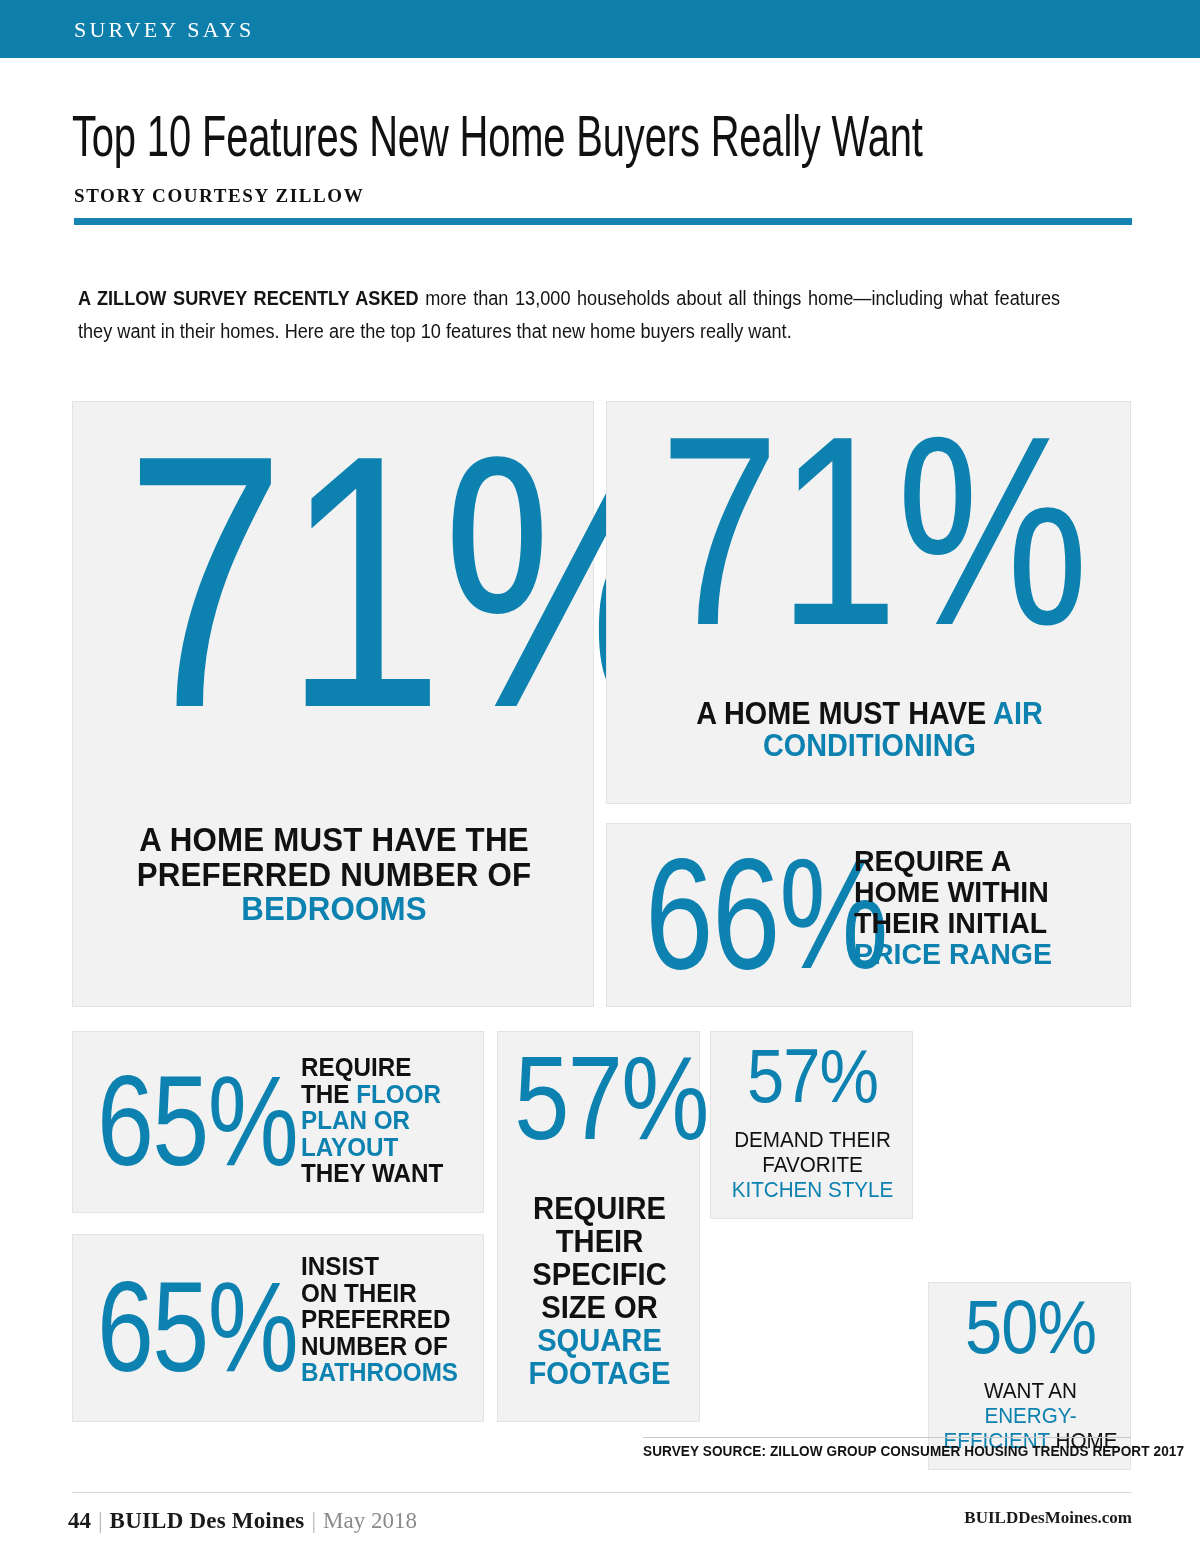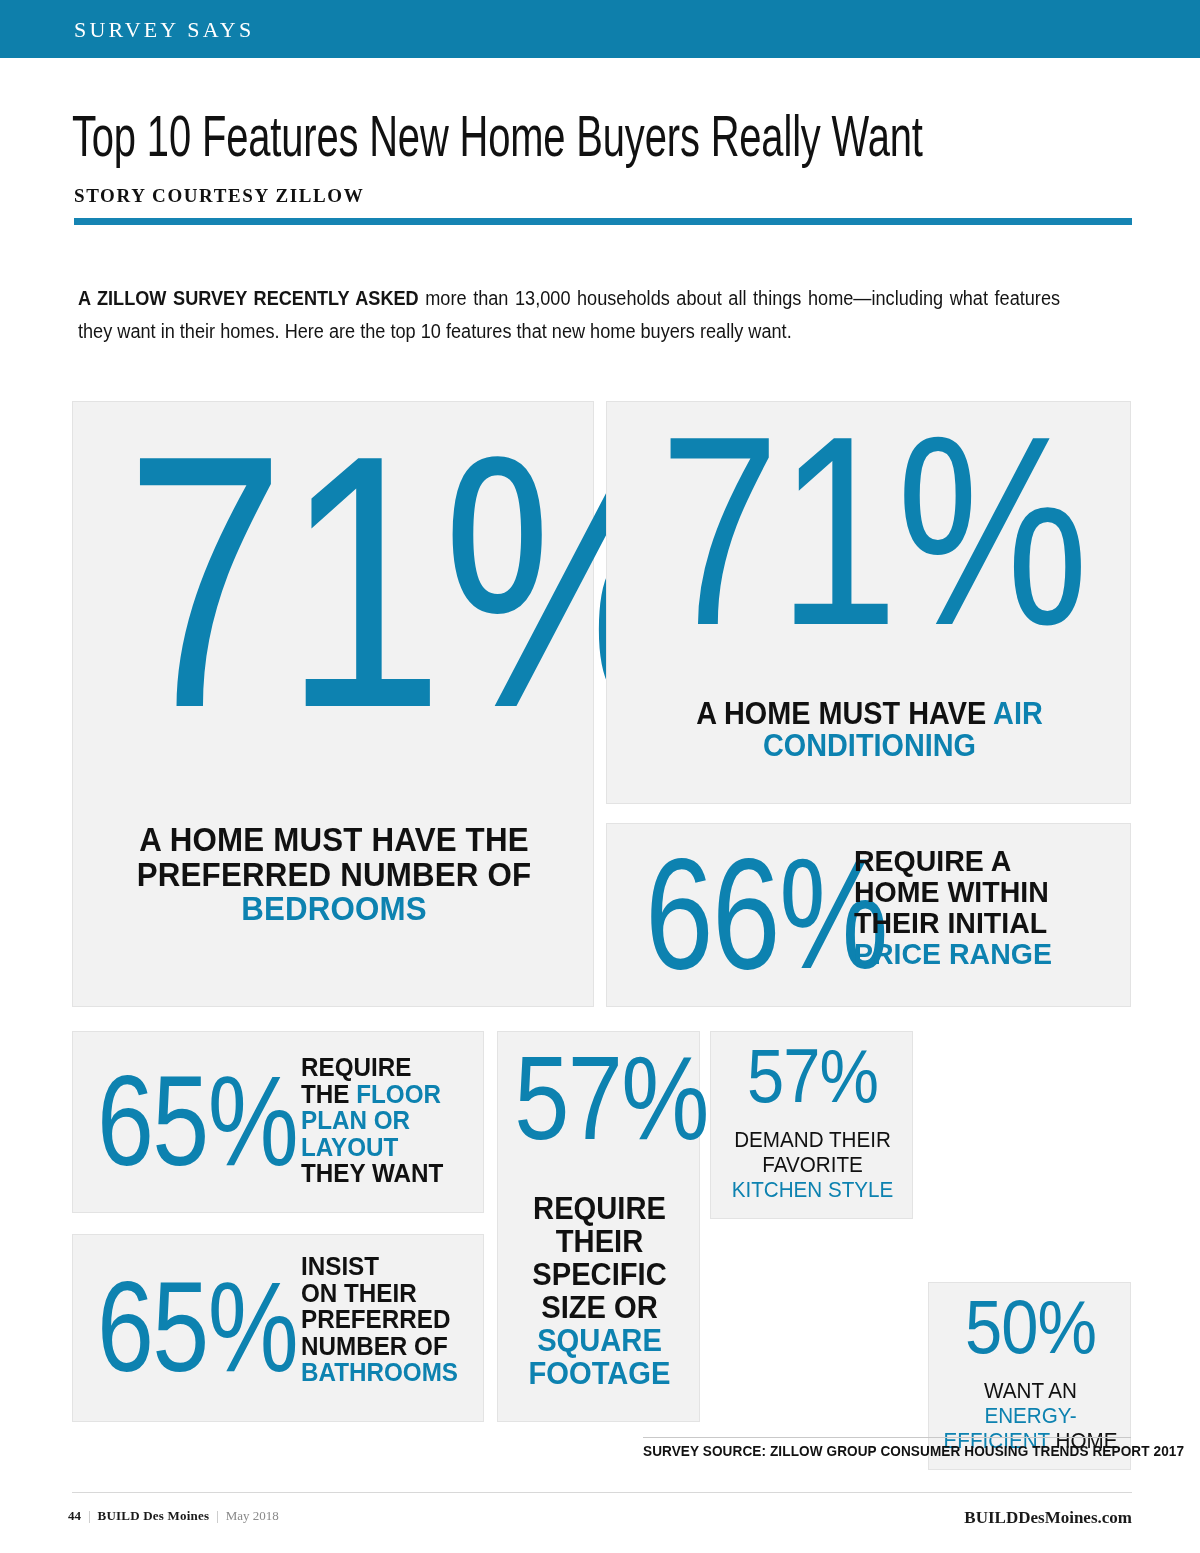--- a/index.html
+++ b/index.html
@@ -183,21 +183,21 @@
     transform: scaleX(0.97); transform-origin:left top; white-space: nowrap;
   }
 
   
   .foot-rule {
     position:absolute; left:72px; top:1492px; width:1060px; height:1px;
     background:#d8d8d8;
   }
   .footer-left {
     position:absolute; left: 68px; top: 1508px;
-    font-family: "Liberation Serif", serif; font-size: 13px; color:#1a1a1a;
+    font-family: "Liberation Serif", serif; font-size: 23px; color:#1a1a1a;
     white-space: nowrap;
   }
   .footer-left .pg { font-weight:700; }
   .footer-left .sep { color:#b5b5b5; padding: 0 7px; font-weight: 400; }
   .footer-left .mag { font-weight:700; letter-spacing: .2px; }
   .footer-left .date { color:#8a8a8a; font-weight:400; }
   .footer-right {
     position:absolute; right: 68px; top: 1508px;
     font-family: "Liberation Serif", serif; font-weight:700;
     font-size: 17px; color:#1a1a1a; white-space:nowrap;

